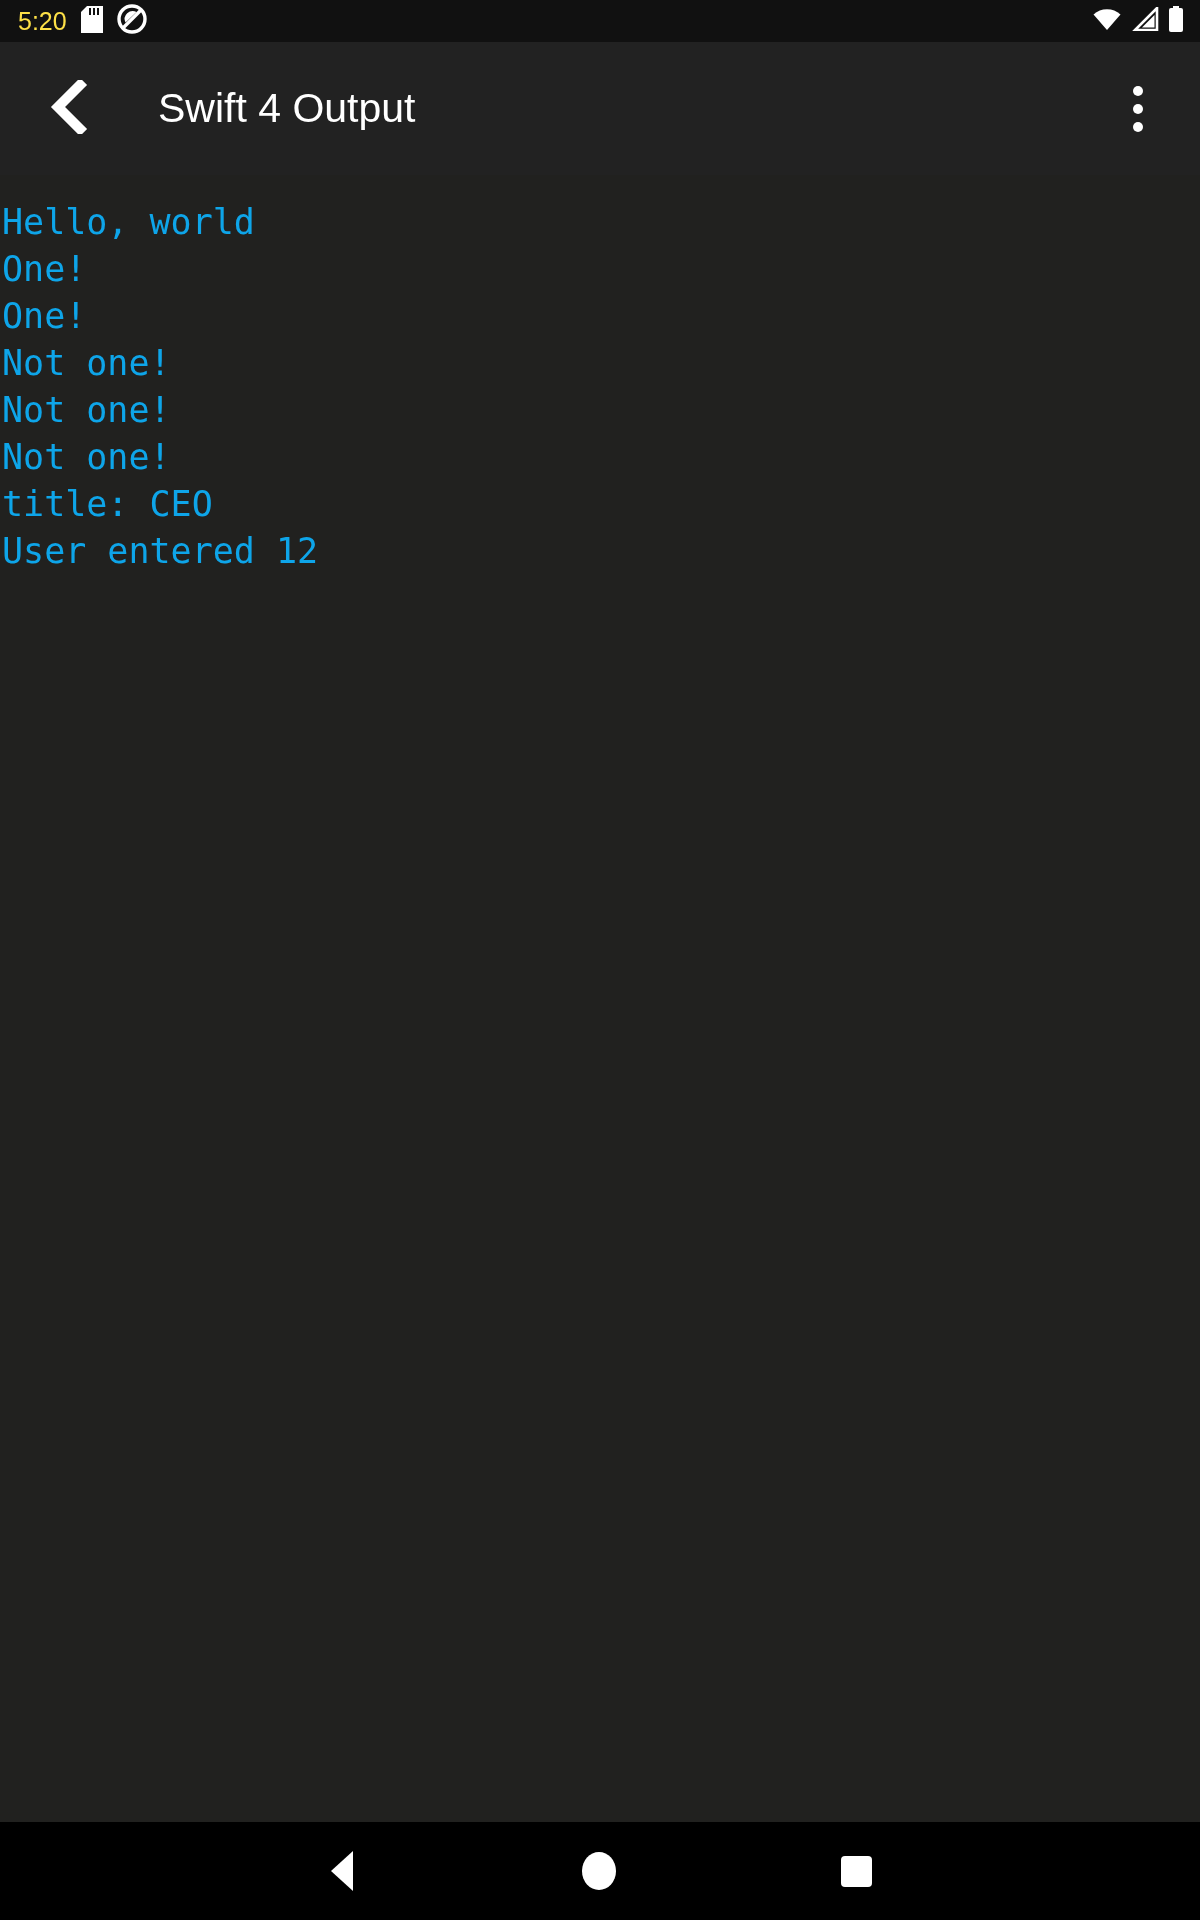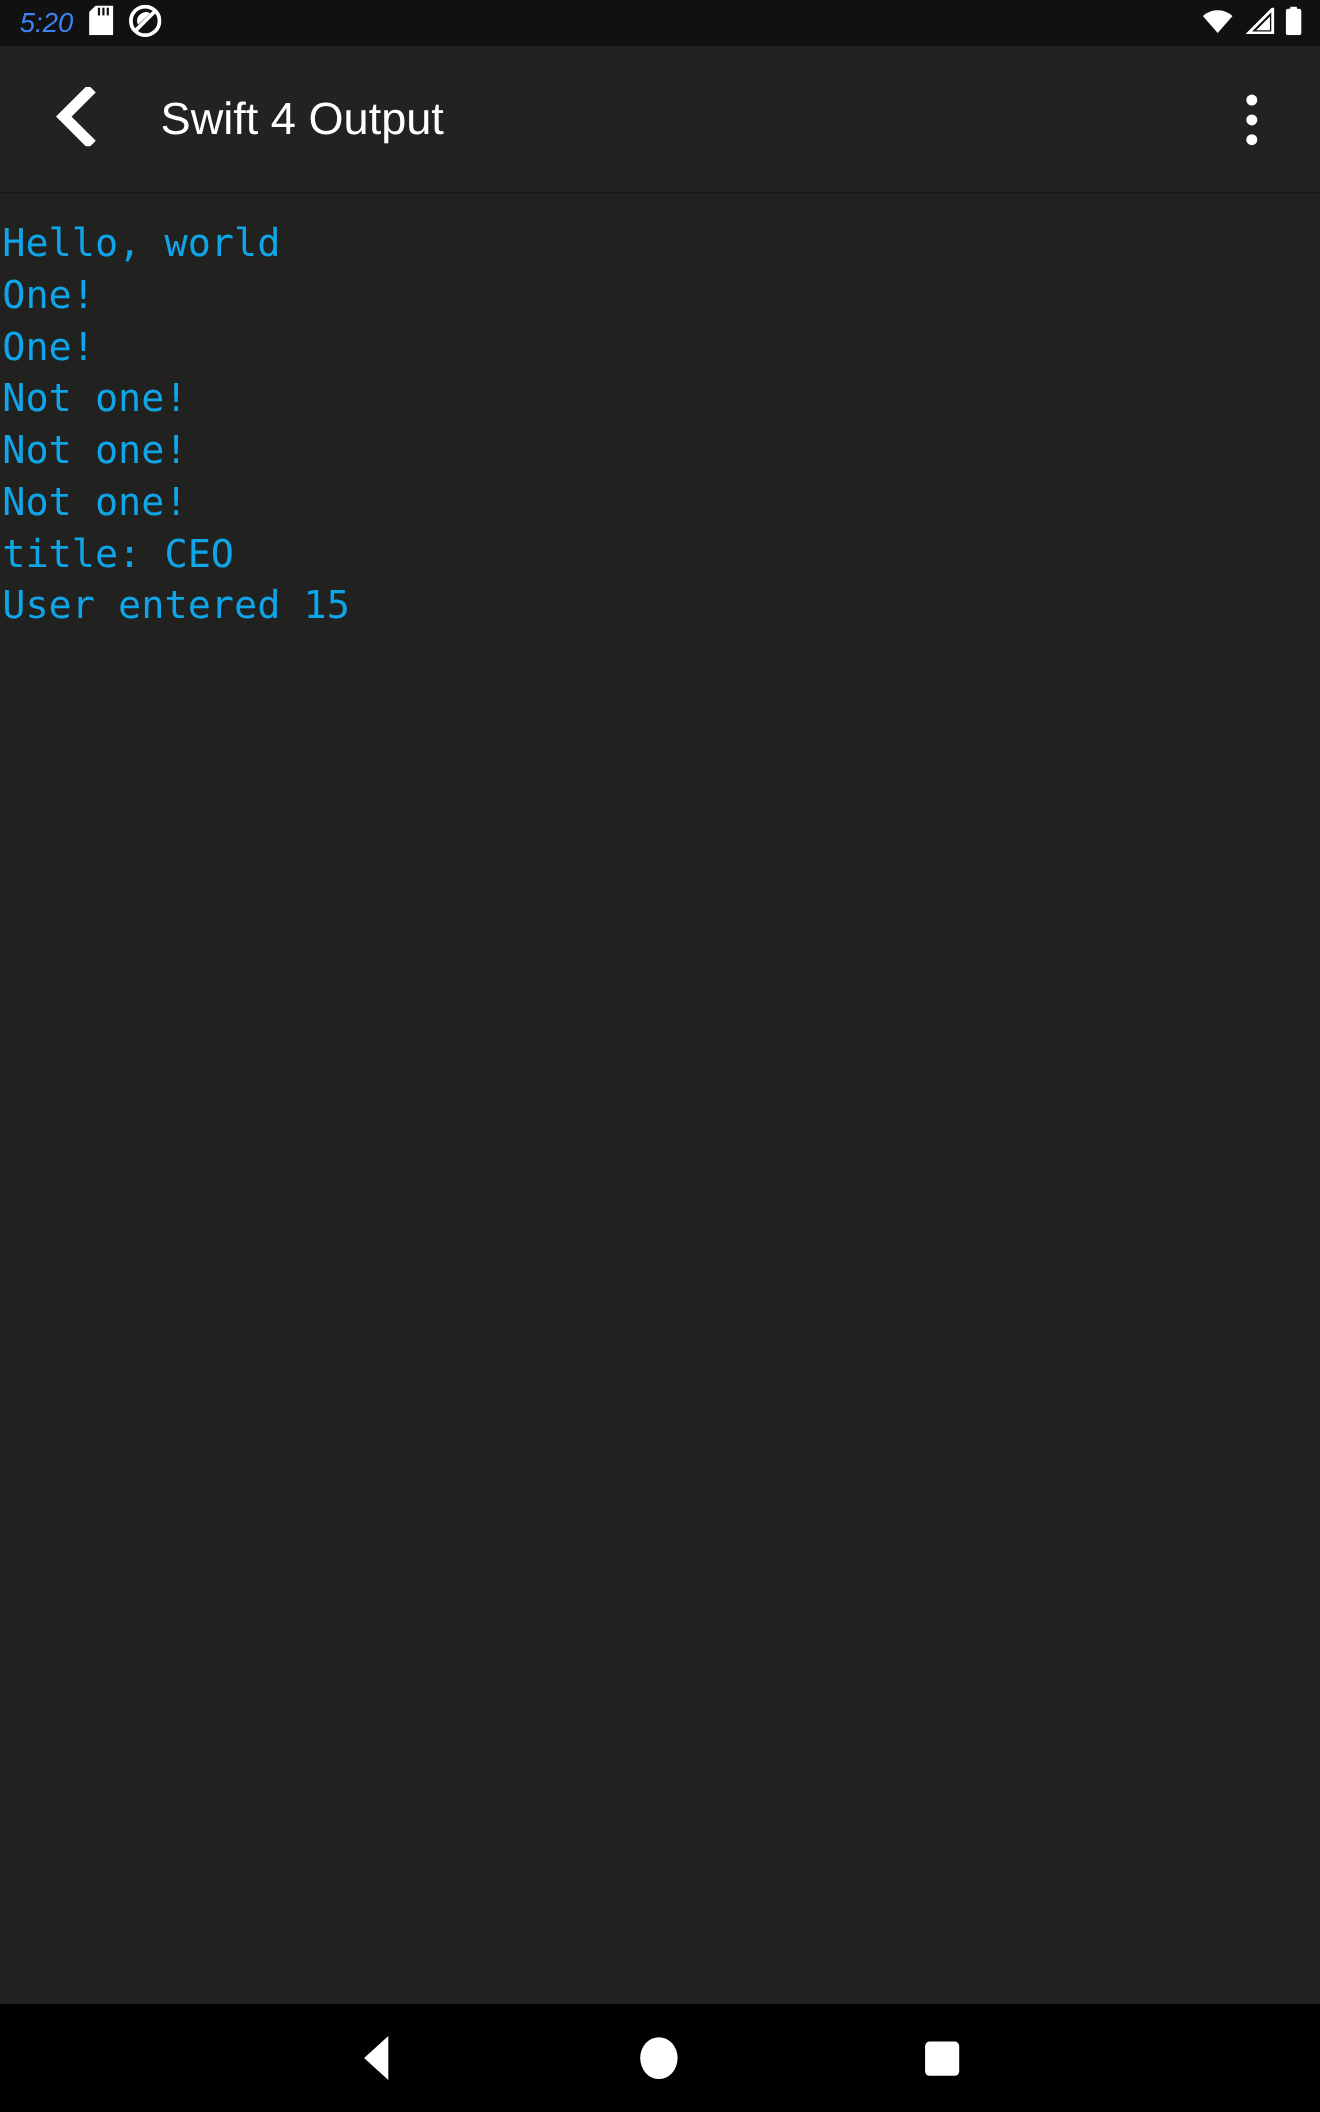--- a/index.html
+++ b/index.html
@@ -33,26 +33,25 @@
   }
 
   .status-left {
     display: flex;
     align-items: center;
     padding-left: 18px;
     gap: 14px;
   }
 
   .status-clock {
-    color: #3b82f6;
+    color: #fde047;
     font-size: 25px;
     font-family: "Liberation Sans", sans-serif;
     letter-spacing: 0px;
     line-height: 1;
-    font-style: italic;
   }
 
   .status-right {
     position: absolute;
     right: 16px;
     top: 0;
     height: 42px;
     display: flex;
     align-items: center;
     gap: 9px;
@@ -78,21 +77,21 @@
     align-items: center;
     justify-content: center;
     border-radius: 50%;
     flex: 0 0 auto;
   }
 
   .app-title {
     color: #ffffff;
     font-size: 41px;
     font-family: "Liberation Sans", sans-serif;
-    margin-left: 28px;
+    margin-left: 40px;
     line-height: 1;
     white-space: nowrap;
   }
 
   .overflow-button {
     position: absolute;
     right: 14px;
     top: 50%;
     transform: translateY(-50%);
     width: 96px;
@@ -245,21 +244,21 @@
   </div>
 
   <div class="console">
     <div class="console-line">Hello, world</div>
     <div class="console-line">One!</div>
     <div class="console-line">One!</div>
     <div class="console-line">Not one!</div>
     <div class="console-line">Not one!</div>
     <div class="console-line">Not one!</div>
     <div class="console-line">title: CEO</div>
-    <div class="console-line">User entered 15</div>
+    <div class="console-line">User entered 12</div>
   </div>
 
   <div class="nav-bar">
     <div class="nav-btn nav-back">
       <span class="tri-back"></span>
     </div>
     <div class="nav-btn nav-home">
       <span class="circle-home"></span>
     </div>
     <div class="nav-btn nav-recents">

